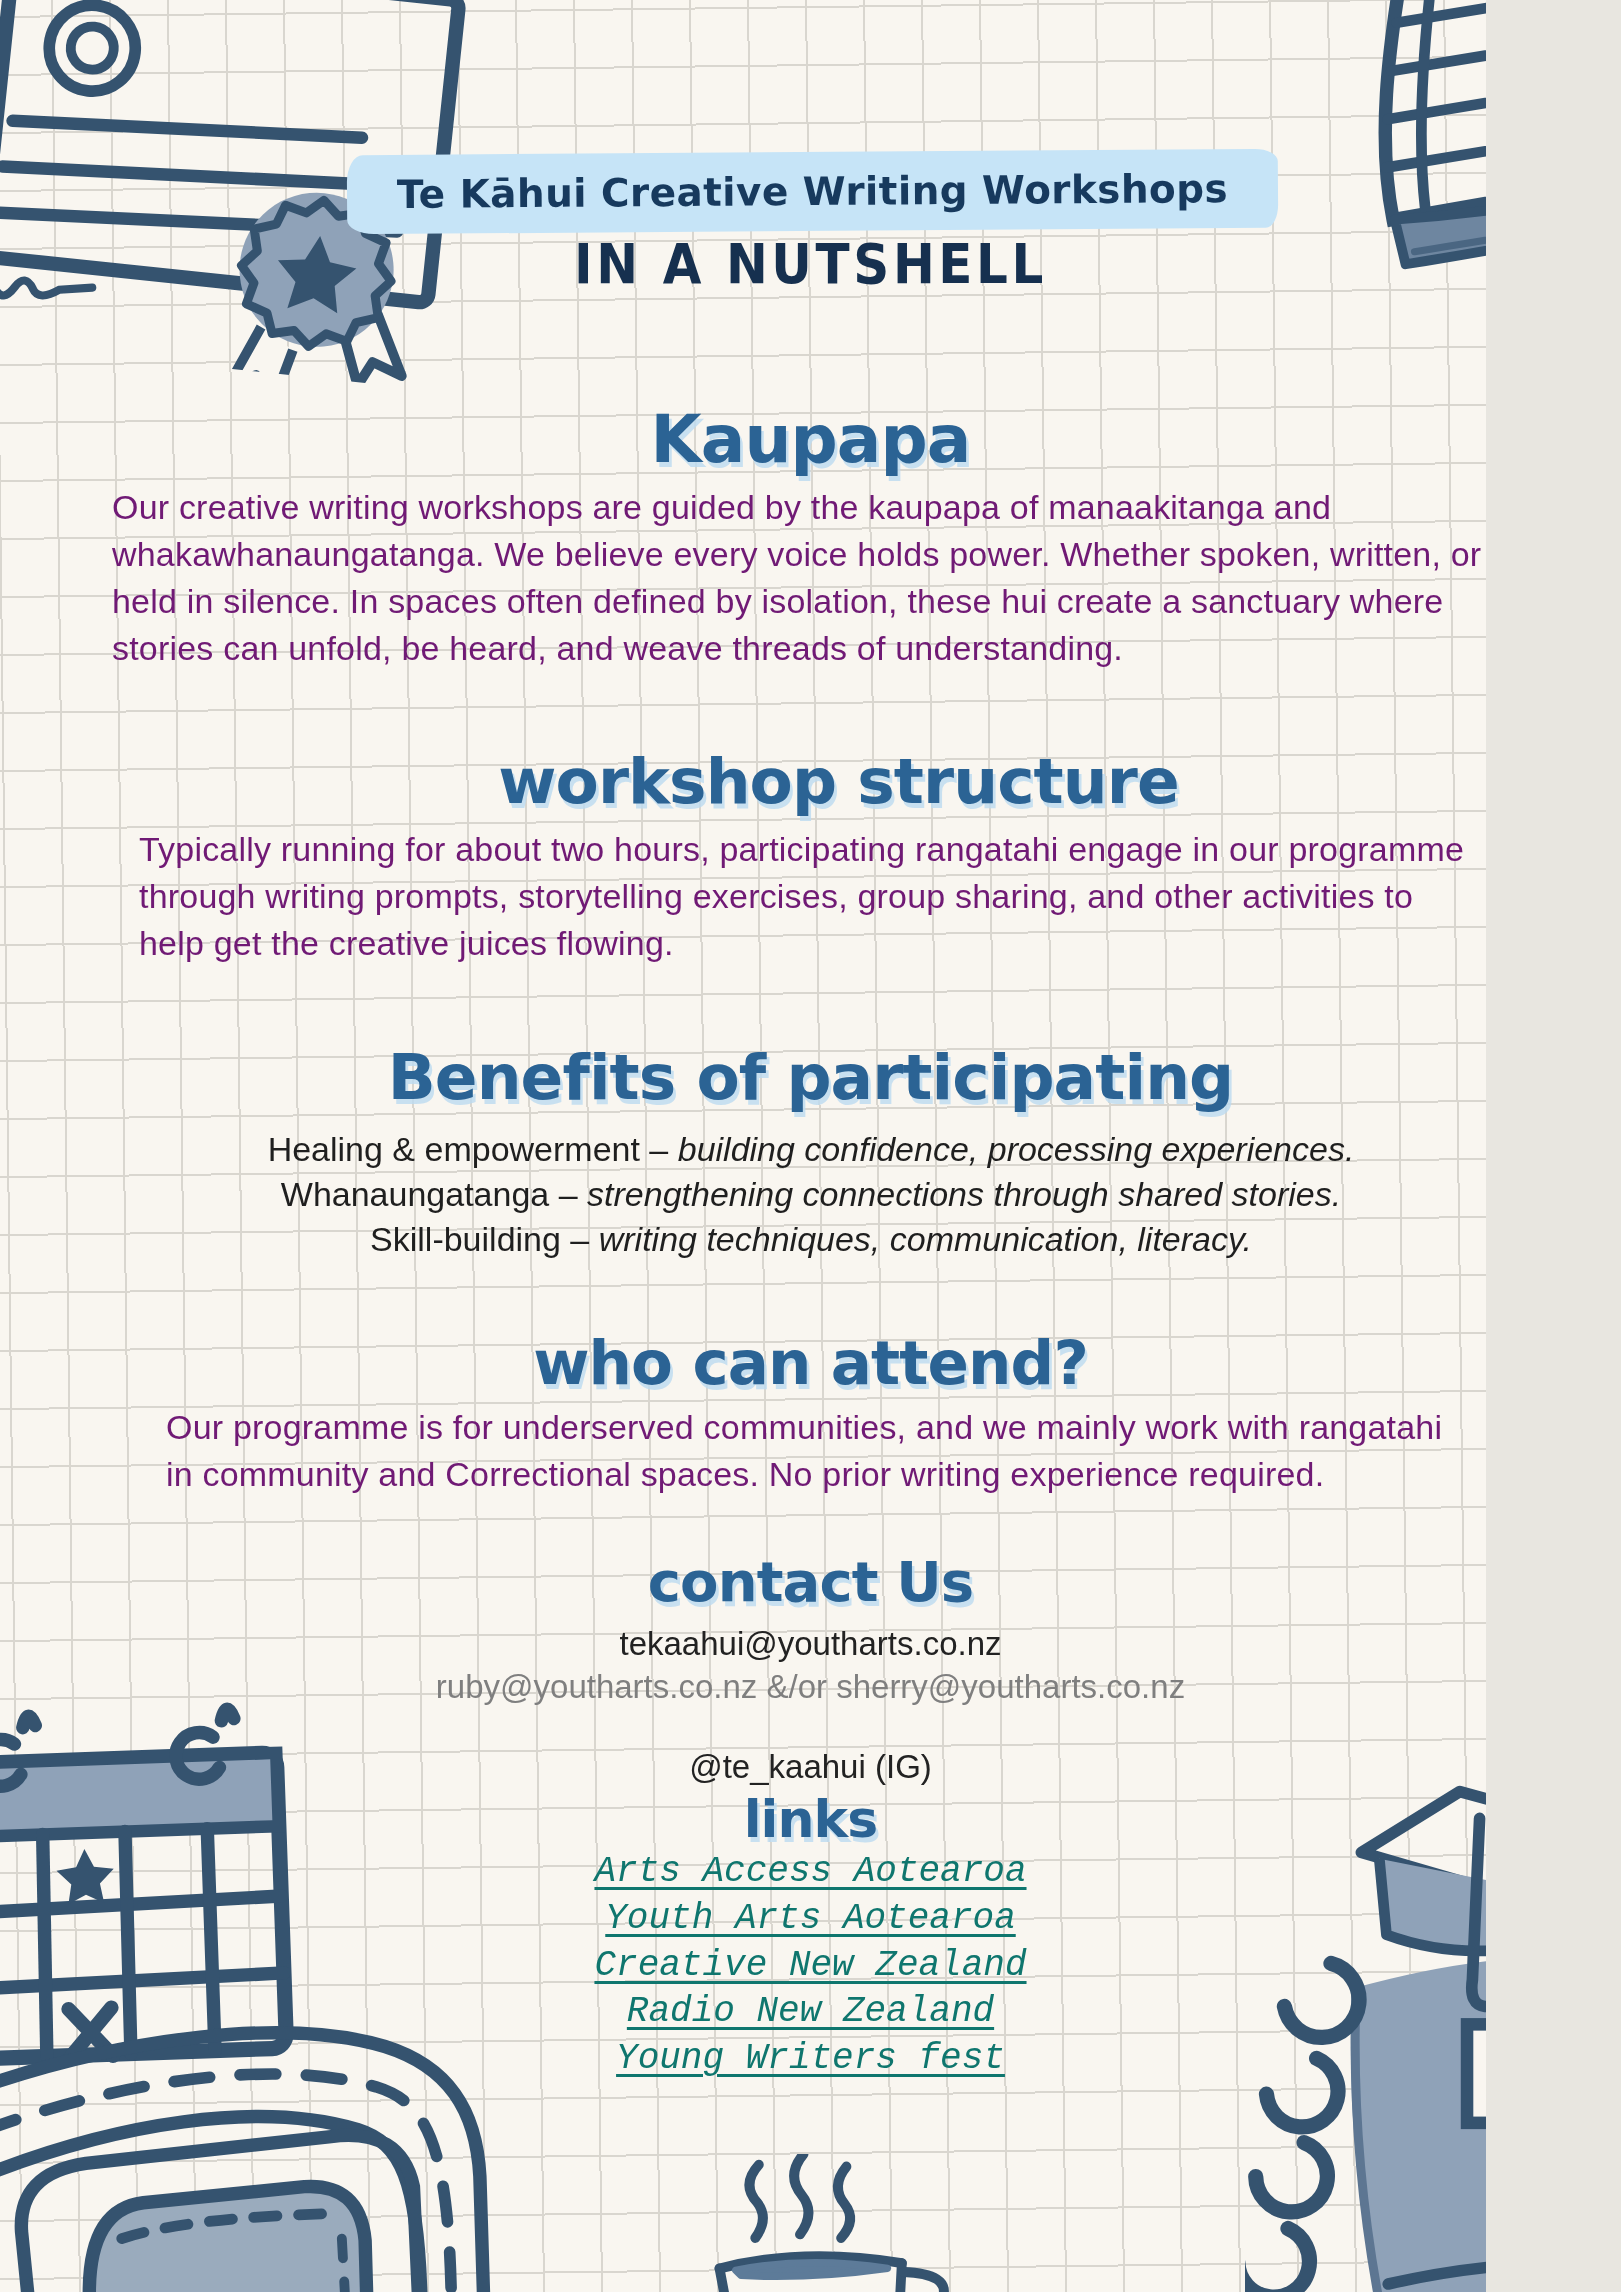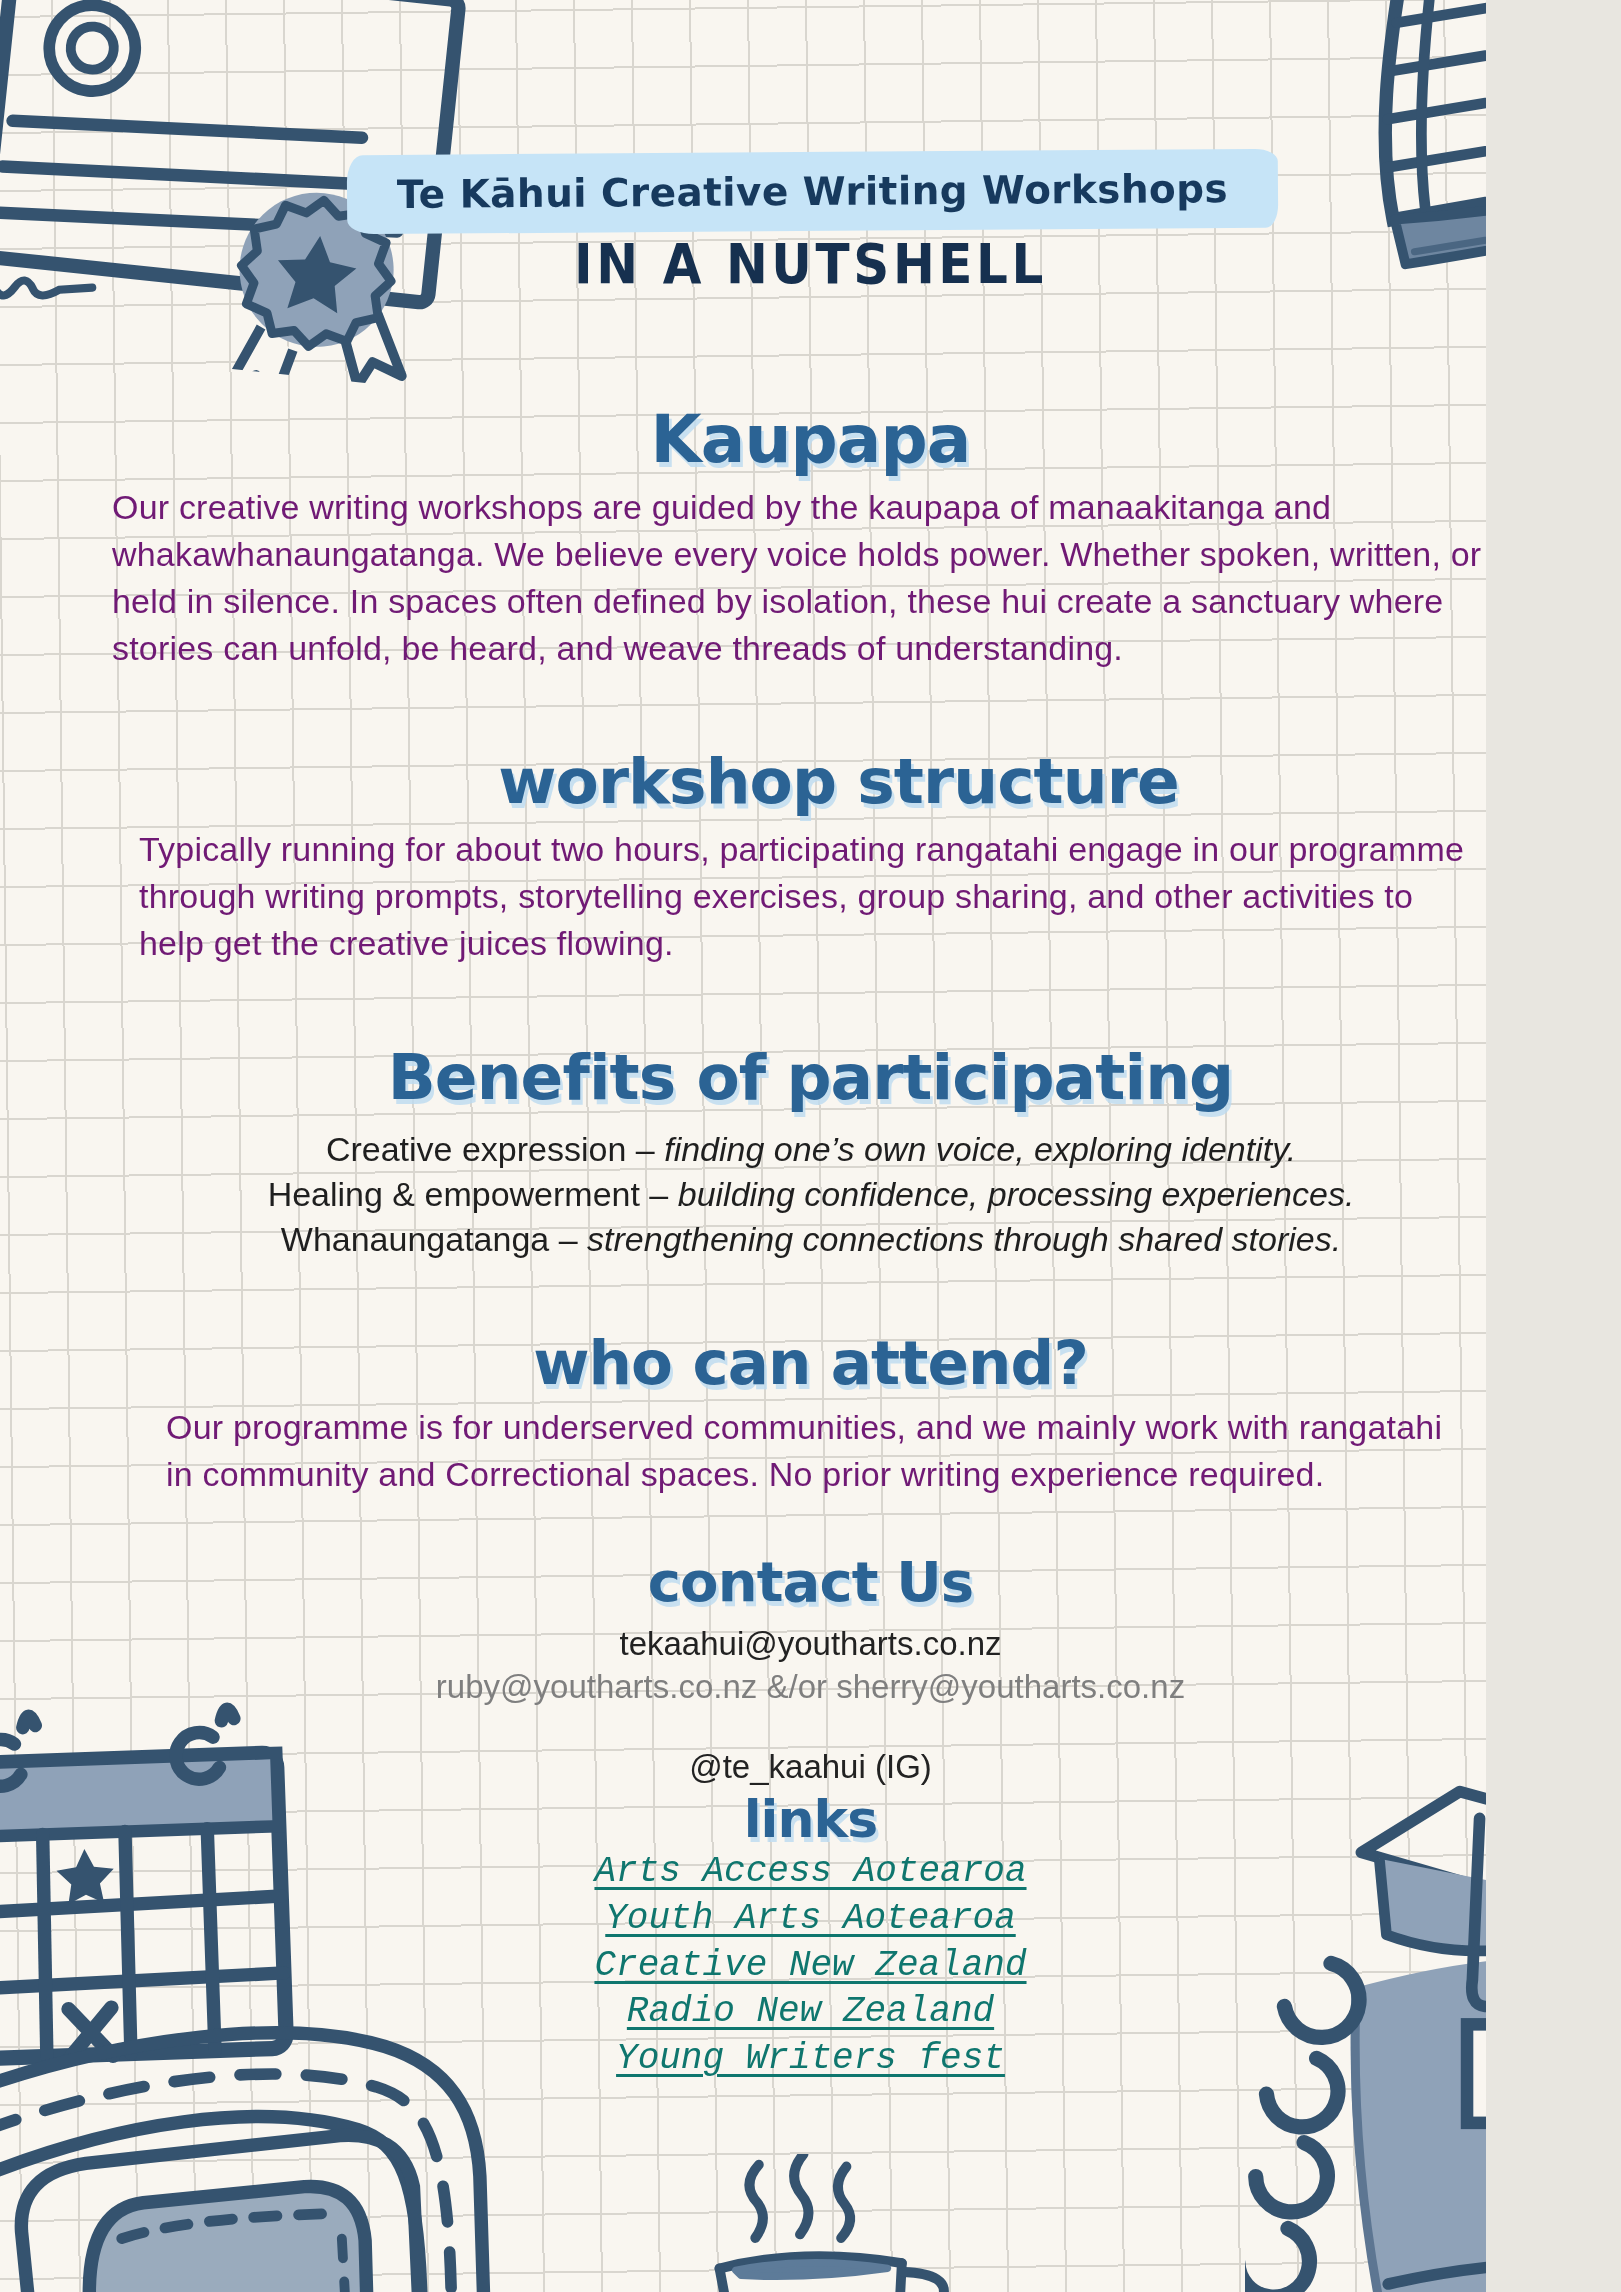--- a/index.html
+++ b/index.html
@@ -180,23 +180,23 @@
   <div class="subtitle">IN A NUTSHELL</div>
 
   <div class="heading h-kaupapa">Kaupapa</div>
   <div class="body-text b-kaupapa">Our creative writing workshops are guided by the kaupapa of manaakitanga and whakawhanaungatanga. We believe every voice holds power. Whether spoken, written, or held in silence. In spaces often defined by isolation, these hui create a sanctuary where stories can unfold, be heard, and weave threads of understanding.</div>
 
   <div class="heading h-workshop">workshop structure</div>
   <div class="body-text b-workshop">Typically running for about two hours, participating rangatahi engage in our programme through writing prompts, storytelling exercises, group sharing, and other activities to help get the creative juices flowing.</div>
 
   <div class="heading h-benefits">Benefits of participating</div>
   <div class="benefits-list">
-    <div class="benefit-line"><span>Creative expression – </span><span class="benefit-detail">finding one’s own voice, exploring identity.</span></div>
     <div class="benefit-line"><span>Healing &amp; empowerment – </span><span class="benefit-detail">building confidence, processing experiences.</span></div>
     <div class="benefit-line"><span>Whanaungatanga – </span><span class="benefit-detail">strengthening connections through shared stories.</span></div>
+    <div class="benefit-line"><span>Skill-building – </span><span class="benefit-detail">writing techniques, communication, literacy.</span></div>
   </div>
 
   <div class="heading h-attend">who can attend?</div>
   <div class="body-text b-attend">Our programme is for underserved communities, and we mainly work with rangatahi in community and Correctional spaces. No prior writing experience required.</div>
 
   <div class="heading h-contact">contact Us</div>
   <div class="contact-line c-1">tekaahui@youtharts.co.nz</div>
   <div class="contact-line c-2">ruby@youtharts.co.nz &amp;/or sherry@youtharts.co.nz</div>
   <div class="contact-line c-3">@te_kaahui (IG)</div>
 

